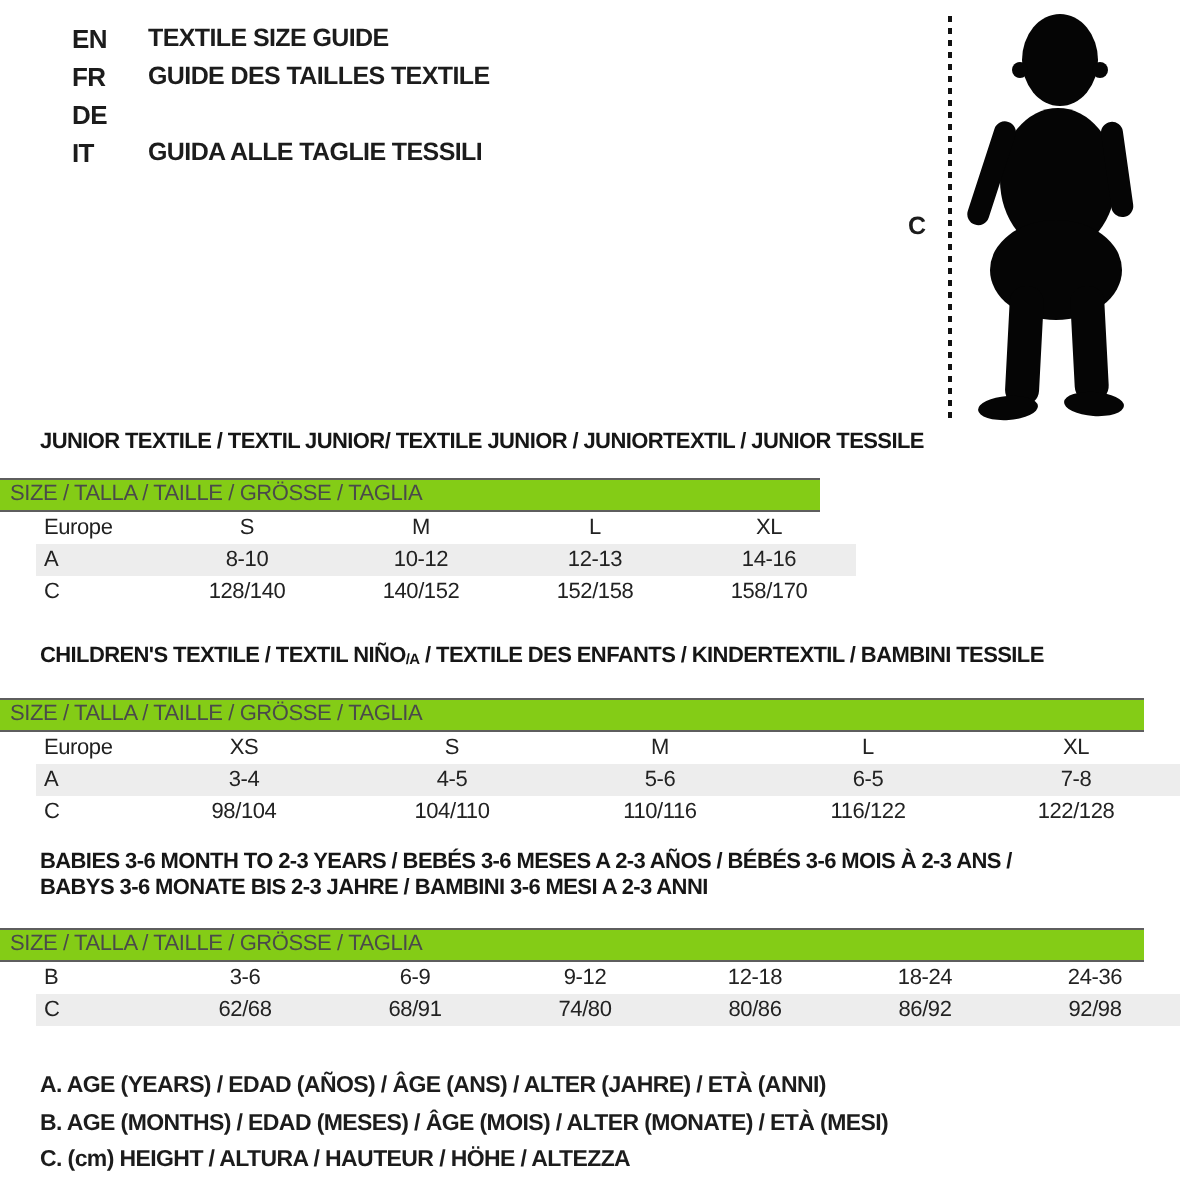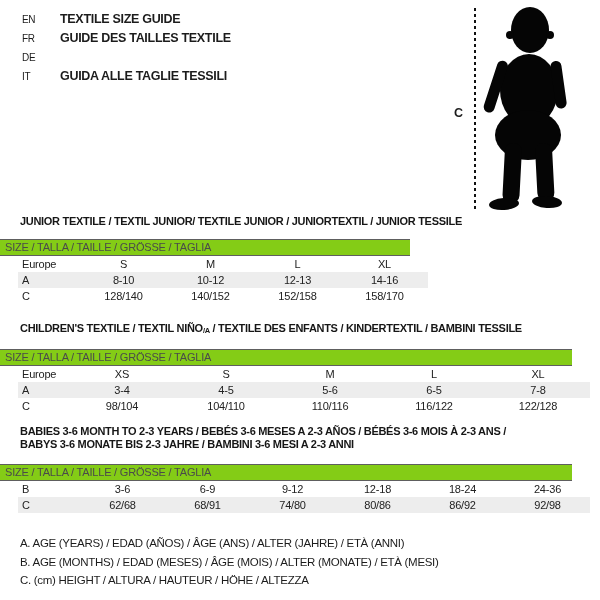--- a/index.html
+++ b/index.html
@@ -5,21 +5,21 @@
   html,body{margin:0;padding:0;}
   body{
     width:600px;height:600px;position:relative;overflow:hidden;
     background:#ffffff;
     font-family:"Liberation Sans","DejaVu Sans",sans-serif;
     color:#1c1c1c;
   }
   
   .lang-list{position:absolute;left:22px;top:10px;}
   .lang-row{display:flex;line-height:19px;}
-  .lang-code{width:38px;font-size:10px;font-weight:400;letter-spacing:-0.3px;}
+  .lang-code{width:38px;font-size:13px;font-weight:700;letter-spacing:-0.3px;margin-left:14px;}
   .lang-title{font-size:12.5px;font-weight:700;letter-spacing:-0.3px;white-space:nowrap;}
   
   .measure-line{
     position:absolute;left:474px;top:8px;width:2px;height:202px;
     background:repeating-linear-gradient(to bottom,#111 0 3px,transparent 3px 6px);
   }
   .height-label{position:absolute;left:454px;top:106px;font-size:12.5px;font-weight:700;}
   .baby-svg{position:absolute;left:480px;top:3px;}
   
   .table-title{
@@ -38,21 +38,21 @@
   table.sizes{
     position:absolute;left:18px;border-collapse:collapse;table-layout:fixed;
     font-size:11px;color:#222;
   }
   table.sizes td{height:16px;line-height:16px;text-align:center;padding:0;
     letter-spacing:-0.2px;overflow:hidden;white-space:nowrap;margin-top:12px;}
   table.sizes td.rlabel{text-align:left;padding-left:4px;}
   tr.stripe{background:#ededed;}
   
   .notes{position:absolute;left:20px;top:534px;}
-  .note-line{font-size:11.5px;font-weight:400;letter-spacing:-0.3px;line-height:18.5px;white-space:nowrap;}
+  .note-line{font-size:11.5px;font-weight:700;letter-spacing:-0.3px;line-height:18.5px;white-space:nowrap;}
 </style>
 </head>
 <body>
 
 <div class="lang-list">
   <div class="lang-row">
     <span class="lang-code">EN</span>
     <span class="lang-title">TEXTILE SIZE GUIDE</span>
   </div>
   <div class="lang-row">

